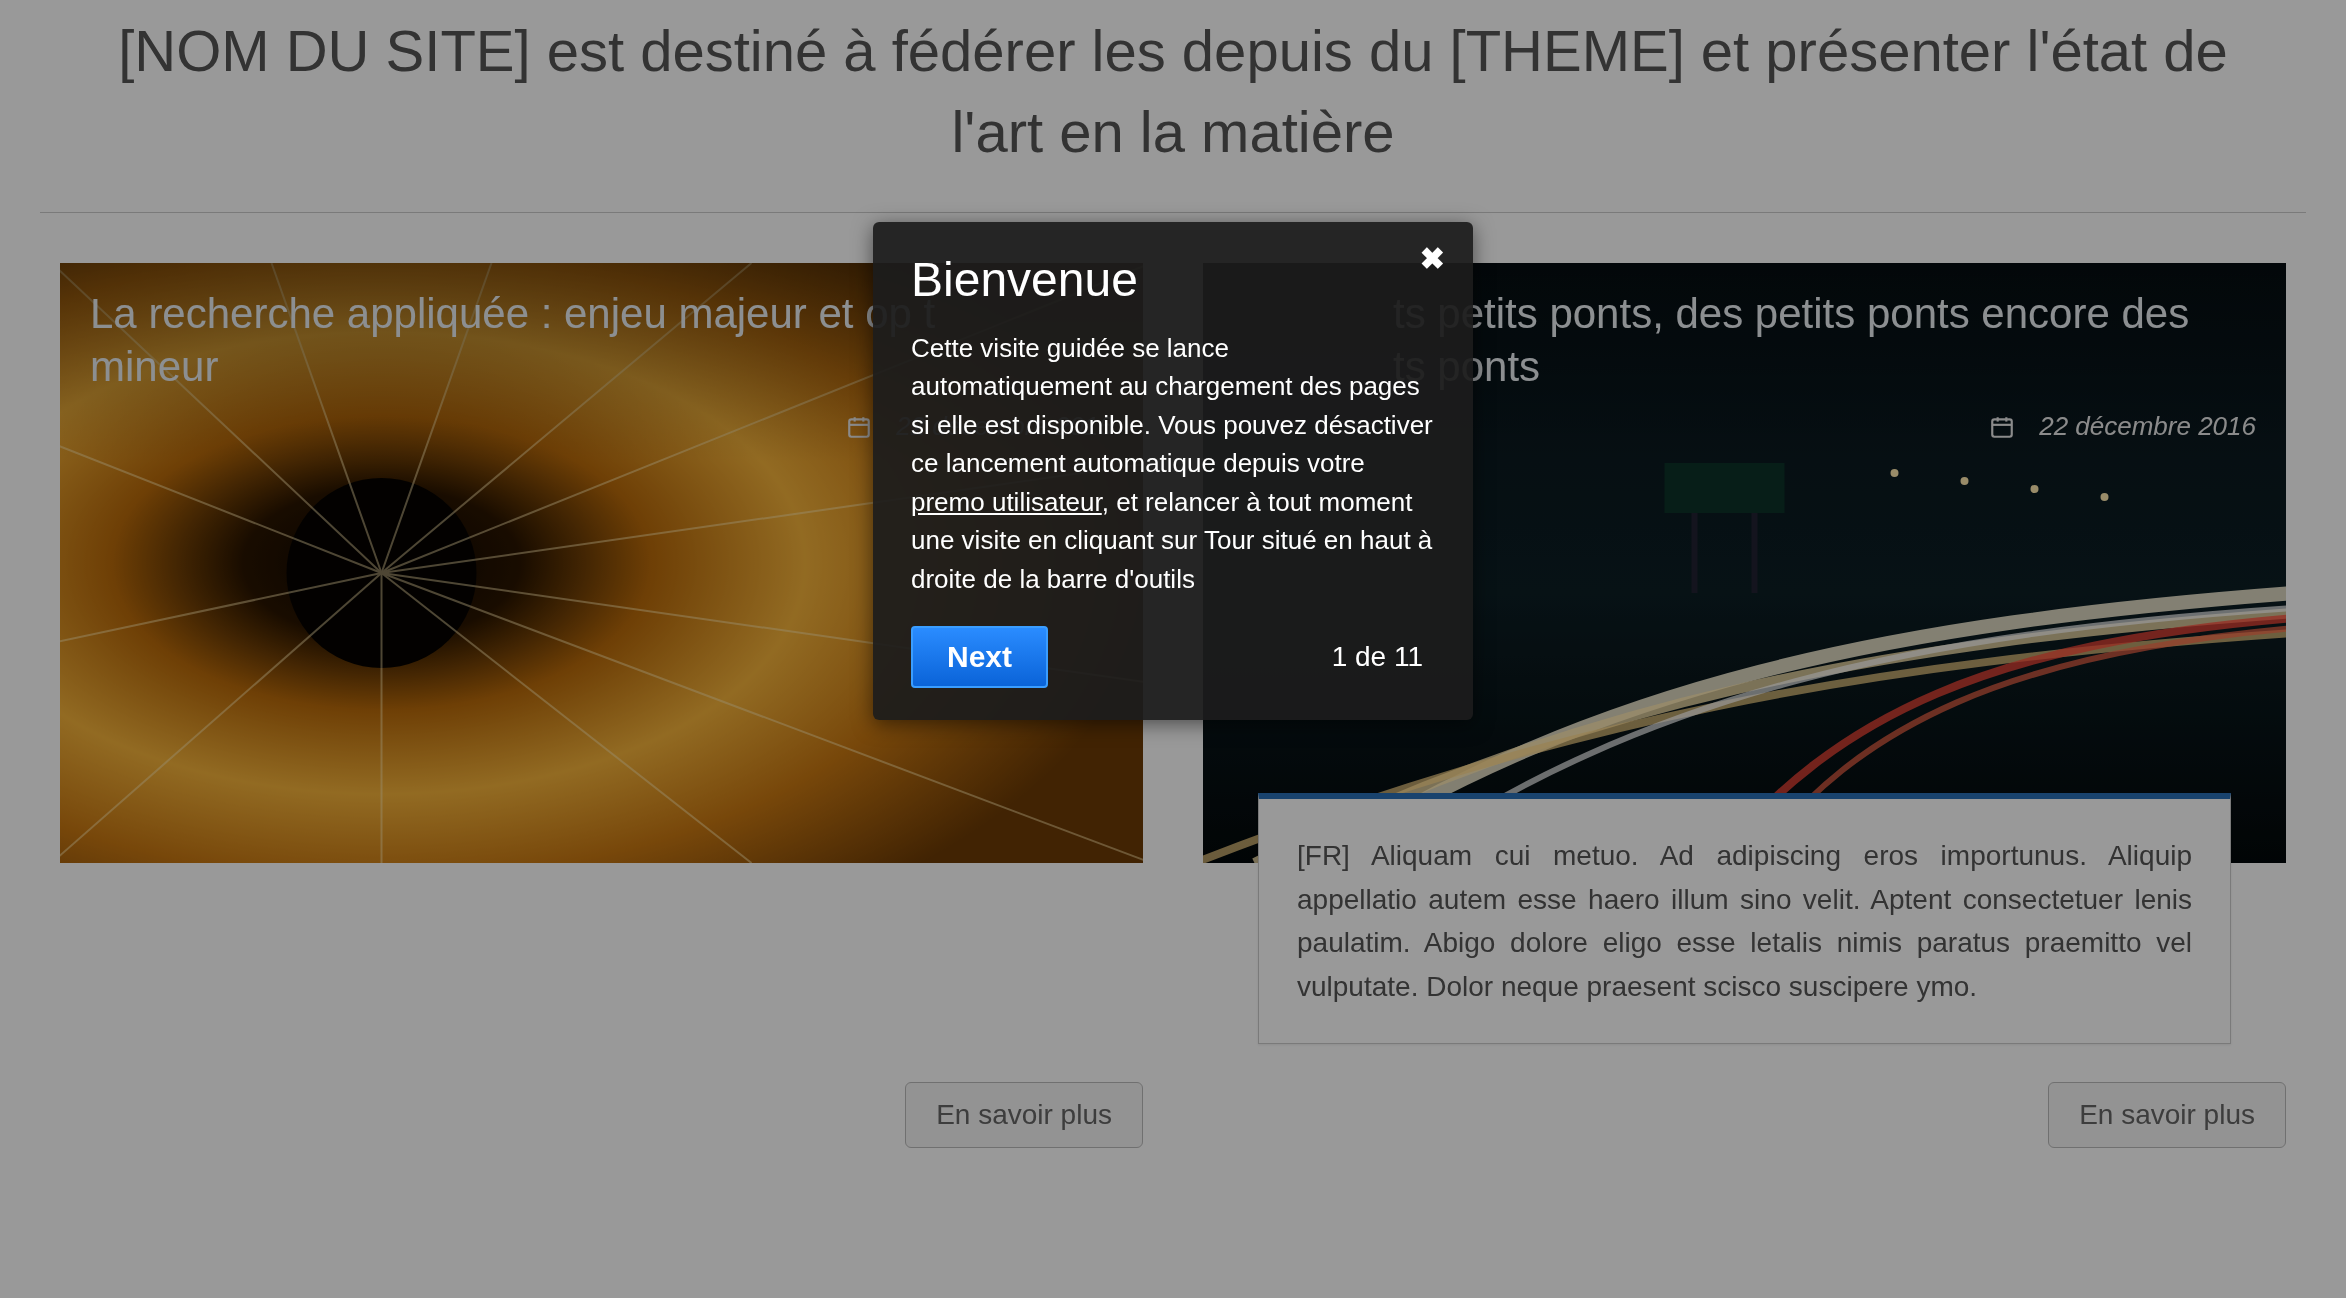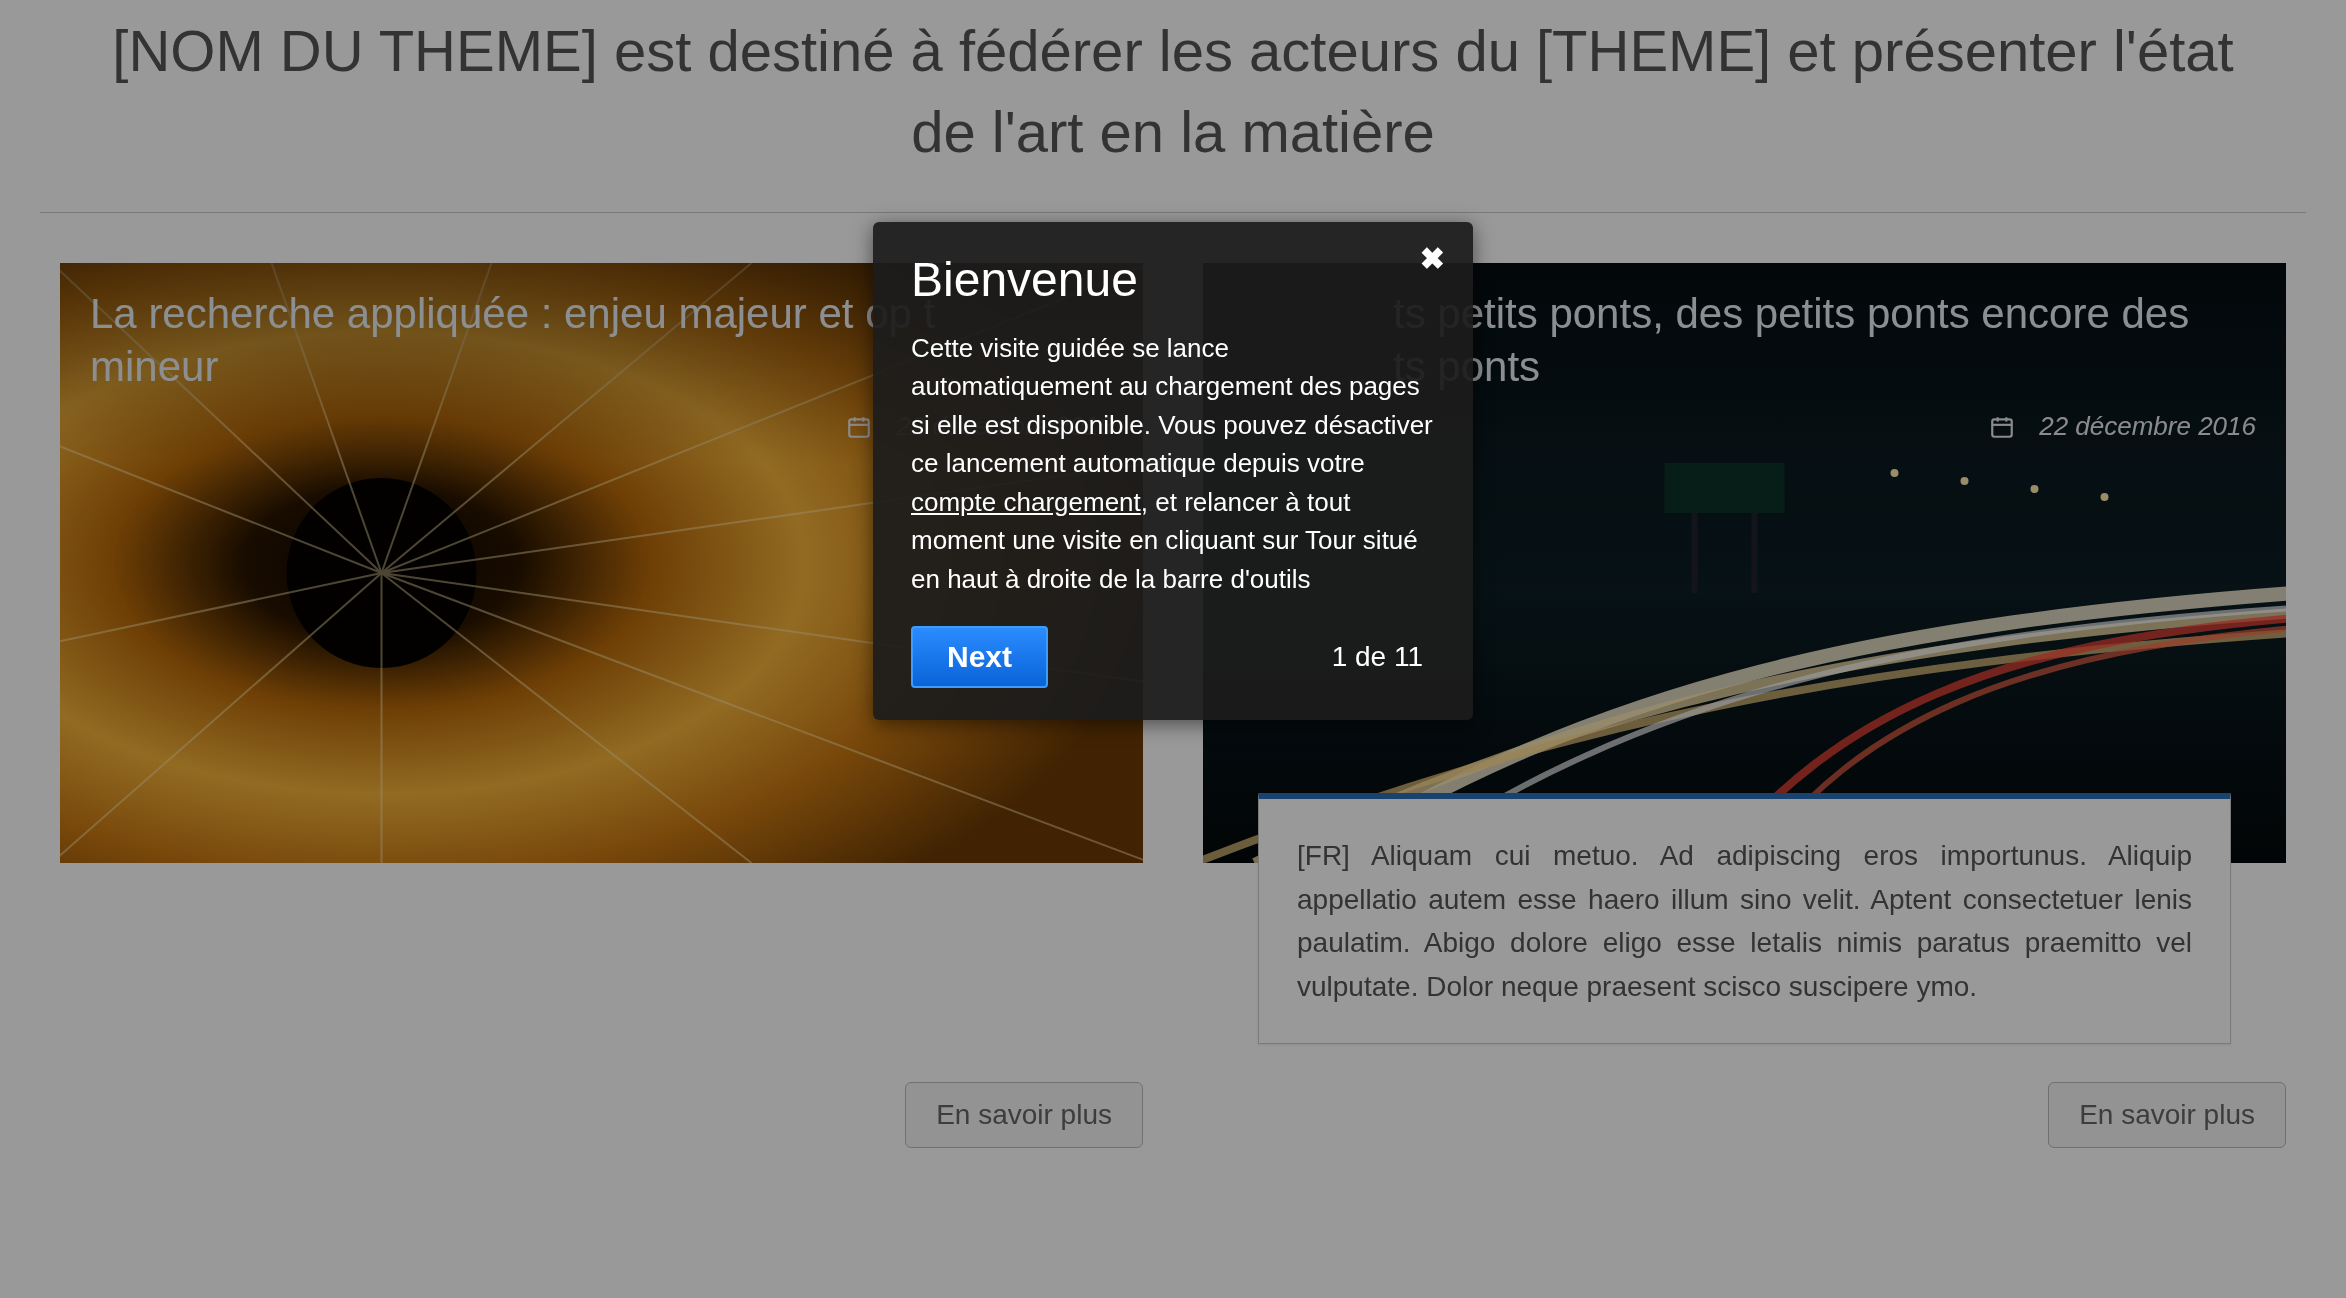--- a/index.html
+++ b/index.html
@@ -186,21 +186,21 @@
     bottom: 0;
     text-align: right;
     padding-right: 0;
   }
 </style>
 </head>
 <body>
 
 <div class="page">
 
-  <h1 class="hero-title">[NOM DU THEME] est destiné à fédérer les acteurs du [THEME] et présenter l'état de l'art en la matière</h1>
+  <h1 class="hero-title">[NOM DU SITE] est destiné à fédérer les depuis du [THEME] et présenter l'état de l'art en la matière</h1>
 
   <div class="divider"></div>
 
   <div class="cards">
 
     <div class="card">
       <div class="card-hero">
         <svg viewBox="0 0 1100 600" preserveAspectRatio="xMidYMid slice">
           <defs>
             <radialGradient id="tunnel" cx="30%" cy="50%" r="70%">
@@ -304,21 +304,21 @@
     </div>
 
   </div>
 
   <div class="overlay"></div>
 
   <div class="tour">
     <span class="tour-close">✖</span>
     <div class="tour-title">Bienvenue</div>
     <div class="tour-body">
-      <span>Cette visite guidée se lance automatiquement au chargement des pages si elle est disponible. Vous pouvez désactiver ce lancement automatique depuis votre </span><a href="#">compte chargement</a><span>, et relancer à tout moment une visite en cliquant sur Tour situé en haut à droite de la barre d'outils</span>
+      <span>Cette visite guidée se lance automatiquement au chargement des pages si elle est disponible. Vous pouvez désactiver ce lancement automatique depuis votre </span><a href="#">premo utilisateur</a><span>, et relancer à tout moment une visite en cliquant sur Tour situé en haut à droite de la barre d'outils</span>
     </div>
     <div class="tour-footer">
       <button class="btn-next">Next</button>
       <span class="tour-counter">1 de 11</span>
     </div>
   </div>
 
 </div>
 
 </body></html>

